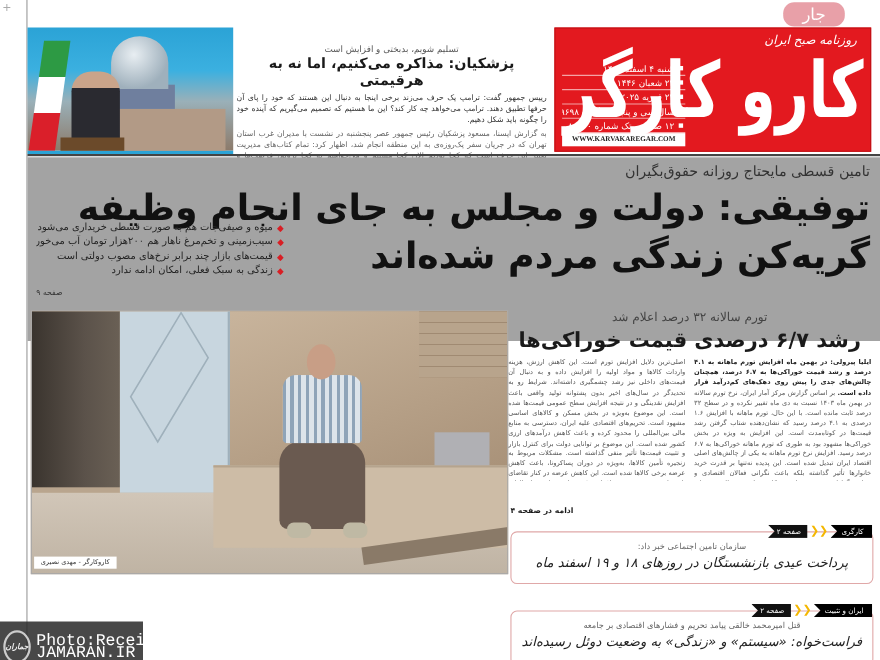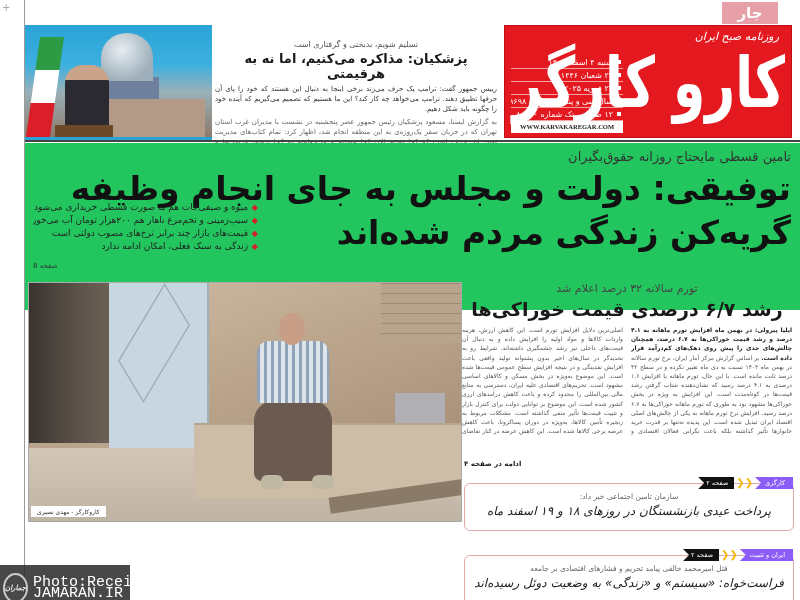--- a/index.html
+++ b/index.html
@@ -2,21 +2,21 @@
 <html><head>
 <meta charset="utf-8">
 <style>
   * { box-sizing: border-box; margin: 0; padding: 0; }
   html, body { width: 800px; height: 600px; overflow: hidden; background: #ffffff; }
   body { font-family: "DejaVu Sans", sans-serif; position: relative; direction: rtl; color: #1a1a1a; }
 
   .page { position: absolute; left: 24px; top: 0; width: 776px; height: 600px; background: #fff; border-left: 1px solid #9a9a9a; }
 
   
-  .jar-tag { position: absolute; right: 22px; top: 2px; width: 56px; height: 22px; background: #e8a0a8; color: #fff; font-weight: bold; font-size: 15px; text-align: center; line-height: 22px; }
+  .jar-tag { position: absolute; right: 32px; top: 2px; width: 56px; height: 22px; background: #e8a0a8; color: #fff; font-weight: normal; font-size: 15px; text-align: center; line-height: 22px; border-radius: 10px; }
 
   
   .masthead { position: absolute; right: 8px; top: 25px; width: 288px; height: 113px; background: #e3191f; border: 1px solid #c01015; }
   .mast-sub { position: absolute; right: 12px; top: 4px; color: #fff; font-size: 11px; font-style: italic; }
   .mast-title { position: absolute; right: 6px; top: 22px; color: #fff; font-size: 52px; font-weight: bold; line-height: 1; letter-spacing: -1px; transform: scaleY(1.35); transform-origin: top right; }
   .mast-info { position: absolute; left: 6px; top: 30px; width: 112px; }
   .mast-info-row { color: #fff; font-size: 8px; line-height: 13px; height: 13px; border-bottom: 1px solid rgba(255,255,255,0.6); white-space: nowrap; overflow: hidden; padding-right: 10px; position: relative; }
   .mast-info-row::before { content: ""; position: absolute; right: 2px; top: 4px; width: 4px; height: 4px; background: #fff; }
   .mast-url { position: absolute; left: 6px; bottom: 4px; width: 112px; height: 12px; background: #fff; color: #222; font-size: 6.5px; text-align: center; line-height: 12px; font-family: "Liberation Serif", serif; font-weight: bold; }
 
@@ -33,21 +33,21 @@
 
   
   .pz { position: absolute; left: 190px; top: 40px; width: 282px; height: 100px; text-align: right; }
   .pz-kicker { font-size: 8px; color: #555; text-align: center; }
   .pz-title { font-size: 13px; font-weight: bold; text-align: center; margin-top: 2px; }
   .pz-body { font-size: 7px; line-height: 10px; color: #333; margin-top: 3px; text-align: justify; }
   .pz-body.light { color: #666; }
   .pz-cont { font-size: 7px; font-weight: bold; margin-top: 2px; }
 
   
-  .lead { position: absolute; left: 0; top: 143px; width: 776px; height: 167px; background: #22c55e; padding-left: 28px; }
+  .lead { position: absolute; left: 0; top: 143px; width: 776px; height: 167px; background: #a3a3a3; padding-left: 28px; }
   .lead-kicker { position: absolute; right: 10px; top: 6px; font-size: 13px; color: #333; }
   .lead-title1 { position: absolute; right: 10px; top: 26px; font-size: 33px; font-weight: bold; color: #111; white-space: nowrap; letter-spacing: -0.5px; }
   .lead-title2 { position: absolute; right: 10px; top: 70px; font-size: 33px; font-weight: bold; color: #111; white-space: nowrap; letter-spacing: -0.5px; }
   .lead-bullets { position: absolute; left: 8px; top: 58px; width: 225px; }
   .lead-bullet { font-size: 9px; line-height: 13px; color: #222; white-space: nowrap; overflow: hidden; position: relative; padding-right: 10px; }
   .lead-bullet::before { content: "\25C6"; position: absolute; right: 0; top: 0; color: #d81e24; font-size: 8px; }
   .lead-page { position: absolute; left: 8px; top: 119px; font-size: 7px; color: #333; }
 
   
   .photo { position: absolute; left: 3px; top: 282px; width: 434px; height: 240px; border: 1px solid #aaa; overflow: hidden; background: #b9a58e; }
@@ -77,21 +77,21 @@
   .infl-kicker { font-size: 11px; color: #444; text-align: center; }
   .infl-title { font-size: 19px; font-weight: bold; text-align: center; line-height: 24px; margin-top: 2px; }
   .infl-cols { display: flex; gap: 8px; margin-top: 4px; direction: rtl; }
   .infl-col { flex: 1; font-size: 6px; line-height: 9.2px; color: #555; text-align: justify; }
   .infl-col .lede { font-weight: bold; color: #222; }
   .infl-more { position: absolute; left: 0; bottom: 0; font-size: 7px; font-weight: bold; }
 
   
   .box { position: absolute; right: 6px; width: 330px; height: 48px; border: 1px solid #e0a8a8; border-radius: 6px; background: #fff; text-align: center; }
   .box-tag { position: absolute; right: 0; top: -7px; display: flex; direction: rtl; height: 12px; font-size: 6.5px; line-height: 12px; }
-  .box-tag .sec { background: #8b5cf6; color: #fff; padding: 0 8px 0 10px; clip-path: polygon(0 0, 100% 0, 100% 100%, 0 100%, 6px 50%); }
+  .box-tag .sec { background: #000000; color: #fff; padding: 0 8px 0 10px; clip-path: polygon(0 0, 100% 0, 100% 100%, 0 100%, 6px 50%); }
   .box-tag .chev { color: #f4b700; font-weight: bold; padding: 0 2px; font-size: 10px; line-height: 12px; }
   .box-tag .pg { background: #111; color: #fff; padding: 0 6px 0 8px; clip-path: polygon(0 0, 100% 0, 100% 100%, 0 100%, 6px 50%); text-align: center; }
   .box-kicker { font-size: 7.5px; color: #666; margin-top: 8px; }
   .box-title { font-size: 12px; color: #222; margin-top: 3px; font-style: italic; }
 
   
   .watermark { position: absolute; left: 0; top: 565px; width: 130px; height: 46px; background: rgba(40,40,40,0.85); display: flex; align-items: center; direction: ltr; }
   .wm-logo { width: 30px; height: 30px; border-radius: 50%; border: 2px solid #ccc; margin-left: 3px; display: flex; align-items: center; justify-content: center; color: #eee; font-size: 11px; font-style: italic; font-weight: bold; }
   .wm-text { color: #fff; font-size: 15px; line-height: 11px; margin-left: 5px; font-family: Liberation Mono, monospace; }
   .crosshair { position: absolute; left: 2px; top: 2px; color: #aaa; font-size: 10px; }
@@ -121,40 +121,40 @@
   <div class="top-photo">
     <div class="building"></div>
     <div class="drum"></div>
     <div class="dome"></div>
     <div class="flag"></div>
     <div class="person"></div>
     <div class="podium"></div>
   </div>
 
   <div class="pz">
-    <div class="pz-kicker">تسلیم شویم، بدبختی و گرفتاری است</div>
+    <div class="pz-kicker">تسلیم شویم، بدبختی و افزایش است</div>
     <div class="pz-title">پزشکیان: مذاکره می‌کنیم، اما نه به هرقیمتی</div>
     <div class="pz-body">رییس جمهور گفت: ترامپ یک حرف می‌زند برخی اینجا به دنبال این هستند که خود را پای آن حرفها تطبیق دهند. ترامپ می‌خواهد چه کار کند؟ این ما هستیم که تصمیم می‌گیریم که آینده خود را چگونه باید شکل دهیم.</div>
     <div class="pz-body light" style="height:40px;overflow:hidden;">به گزارش ایسنا، مسعود پزشکیان رئیس جمهور عصر پنجشنبه در نشست با مدیران غرب استان تهران که در جریان سفر یک‌روزه‌ی به این منطقه انجام شد، اظهار کرد: تمام کتاب‌های مدیریت تغییر این حرف است که کجا بودیم الان کجا هستیم و می‌خواهیم به کجا برویم، فرصت‌ها و تهدیدات ما چگونه و اوضاع جهان چطور است و نقاط قوت و مشکلات چیست.</div>
     <div class="pz-cont">ادامه در صفحه ۲</div>
   </div>
 
   <div class="top-rule"></div>
 
   <div class="lead">
     <div class="lead-kicker">تامین قسطی مایحتاج روزانه حقوق‌بگیران</div>
     <div class="lead-title1">توفیقی: دولت و مجلس به جای انجام وظیفه</div>
     <div class="lead-title2">گریه‌کن زندگی مردم شده‌اند</div>
     <div class="lead-bullets">
       <div class="lead-bullet">میوه و صیفی‌جات هم به صورت قسطی خریداری می‌شود</div>
       <div class="lead-bullet">سیب‌زمینی و تخم‌مرغ ناهار هم ۲۰۰هزار تومان آب می‌خورد</div>
       <div class="lead-bullet">قیمت‌های بازار چند برابر نرخ‌های مصوب دولتی است</div>
       <div class="lead-bullet">زندگی به سبک فعلی، امکان ادامه ندارد</div>
     </div>
-    <div class="lead-page">صفحه 8</div>
+    <div class="lead-page">صفحه ۹</div>
   </div>
 
   <div class="photo">
     <div class="ph-wall"></div>
     <div class="ph-bricks"></div>
     <div class="ph-door-dark"></div>
     <div class="ph-door"></div>
     <div class="ph-diamond"></div>
     <div class="ph-ground"></div>
     <div class="ph-bench"></div>

